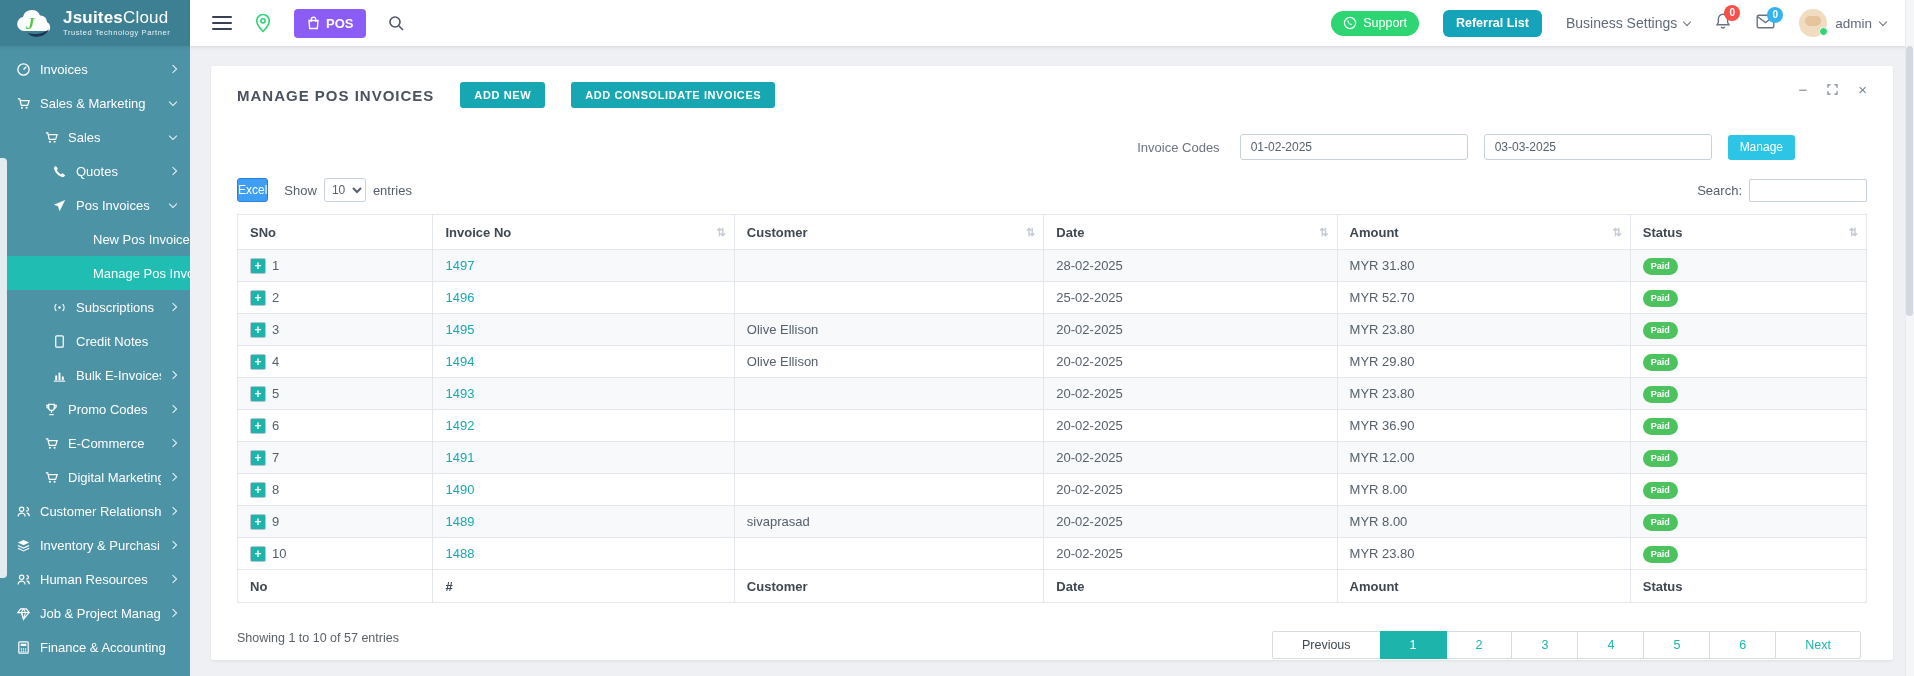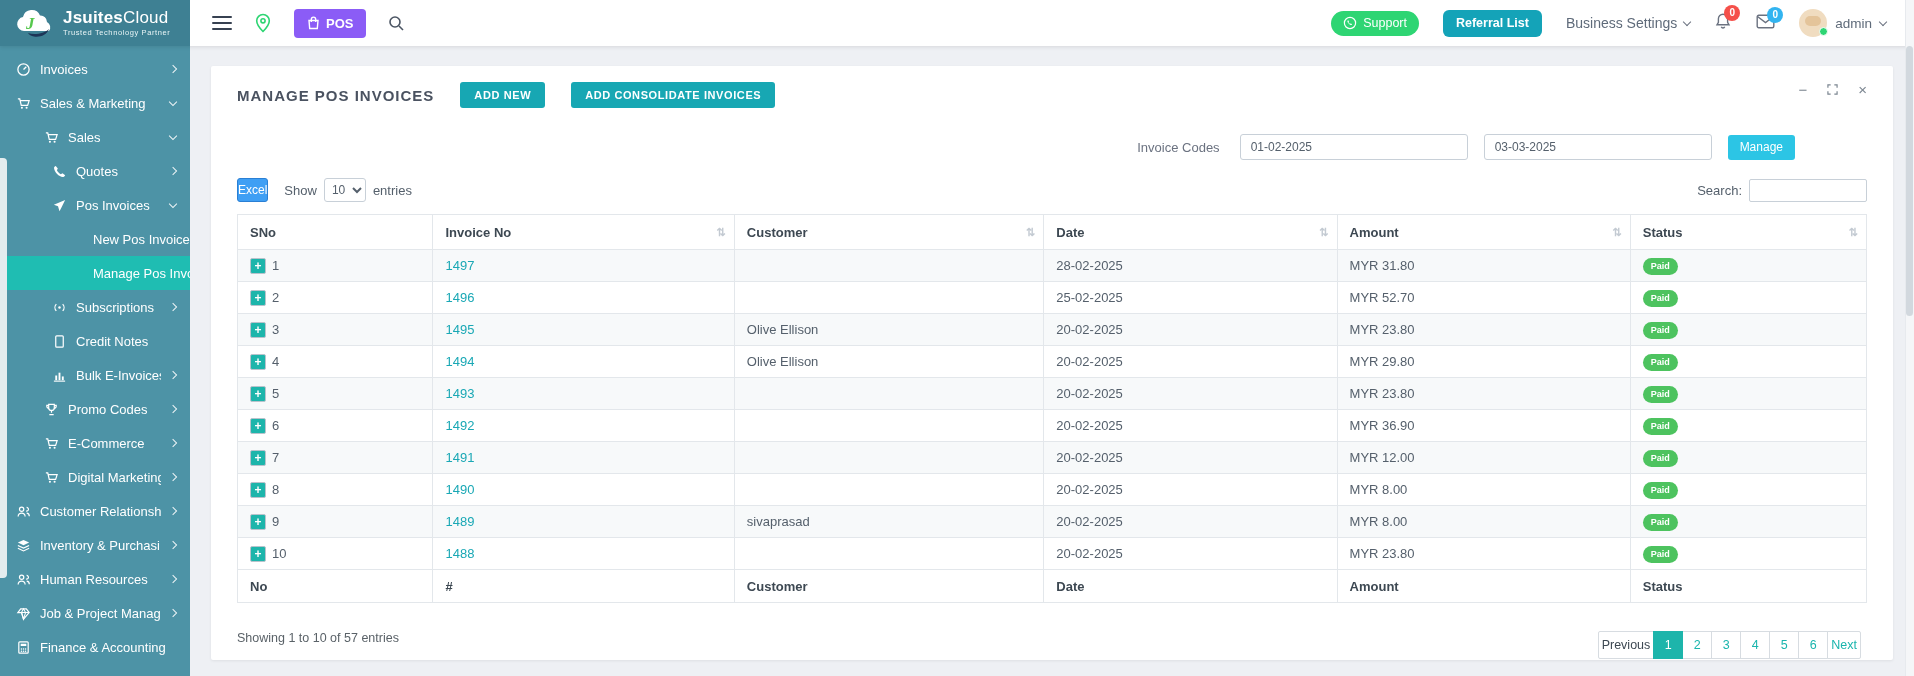--- a/index.html
+++ b/index.html
@@ -97,21 +97,21 @@
   .snum { margin-left:6px; vertical-align:middle; }
   .paid-badge { display:inline-block; background:#4dc35f; color:#fff; font-size:9px; font-weight:bold;
                 padding:4px 8px; border-radius:10px; line-height:1; }
   table.grid tfoot td { font-weight:bold; color:#3d4852; height:33px; background:#fff; }
 
   .summary-row { display:flex; justify-content:space-between; align-items:center; margin-top:14px; }
   .summary-text { color:#5a6268; font-size:12.5px; }
   .pagination { display:flex; margin-top:14px; margin-right:6px; }
   .pg-btn { min-width:30px; height:28px; display:flex; align-items:center; justify-content:center;
             border:1px solid #d7dce1; margin-left:-1px; font-size:12.5px; color:#1ab5ad;
-            padding:0 3px; cursor:pointer; background:#fff; }
+            padding:0 29px; cursor:pointer; background:#fff; }
   .pg-btn.prev { color:#3d4852; border-radius:2px 0 0 2px; }
   .pg-btn.next { border-radius:0 2px 2px 0; }
   .pg-btn.active { background:#1db5ab; color:#fff; border-color:#1db5ab; position:relative; z-index:2; }
 
   .scrollbar { position:absolute; right:0; top:0; width:9px; height:100%; background:#f5f6f8; border-left:1px solid #e7eaee; z-index:30; }
   .scroll-thumb { position:absolute; top:46px; right:1px; width:7px; height:270px; background:#d2d8de; border-radius:4px; }
 
   svg.sicn, svg.nicn { display:block; }
 </style>
 </head>

